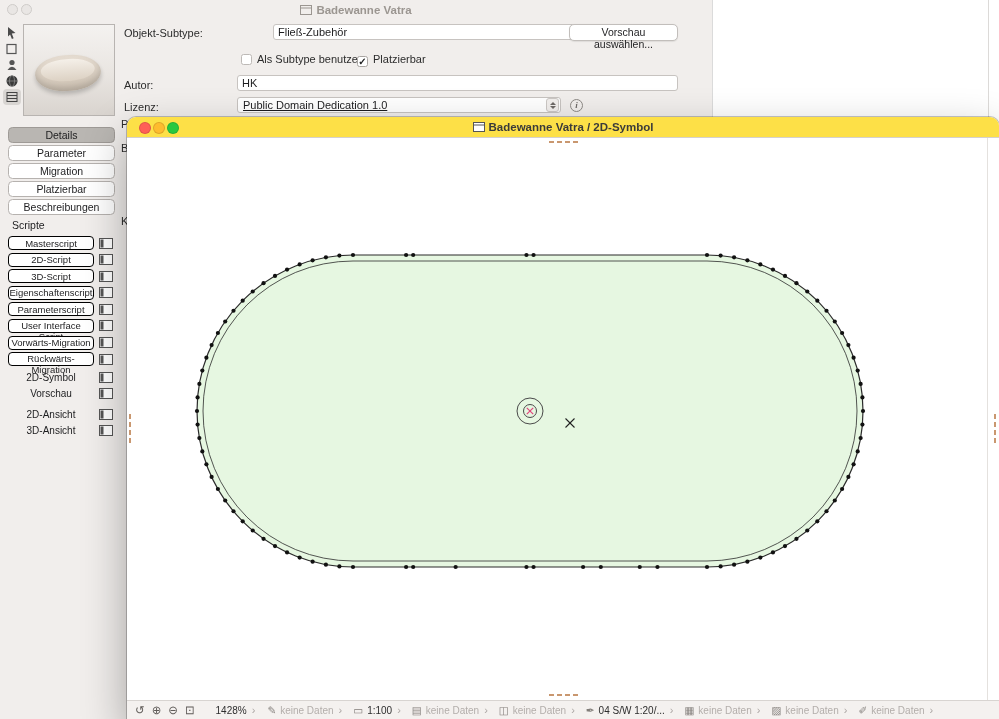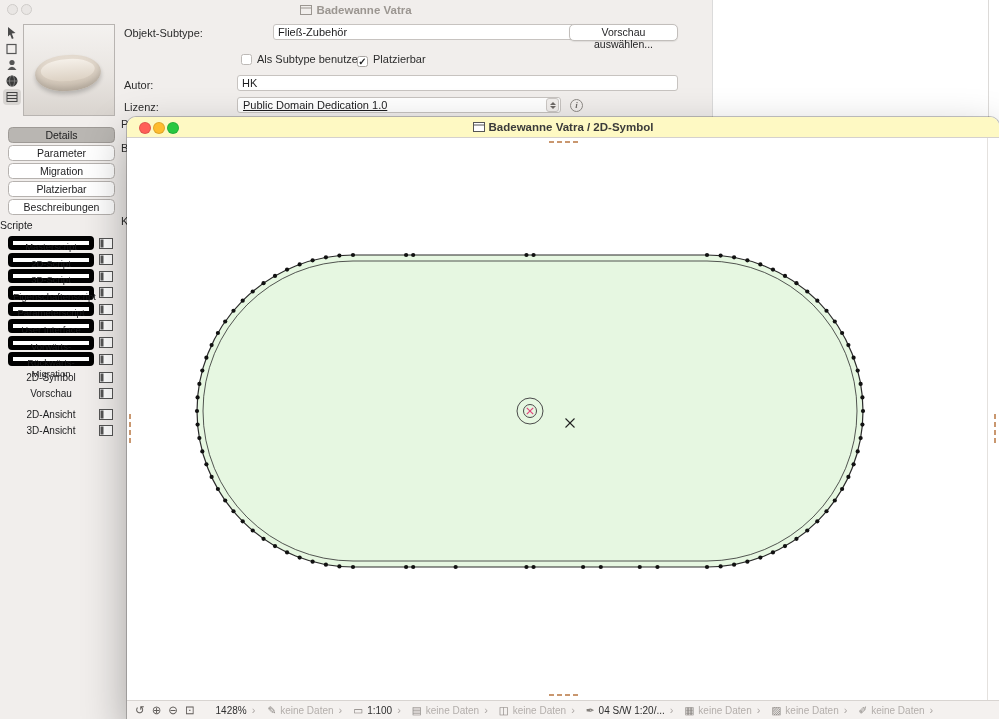--- a/index.html
+++ b/index.html
@@ -94,44 +94,44 @@
   .clip-letter{position:absolute;font-size:11px;color:#2c2c2c;}
 
   
   .nav-list{position:absolute;left:8px;top:127px;width:107px;}
   .nav-btn{
     display:block;width:100%;height:16px;margin-bottom:2px;box-sizing:border-box;
     border:1px solid #b6b2af;border-radius:4.5px;background:#fff;
     font:10.5px "Liberation Sans",sans-serif;color:#1d1d1f;padding:0;
   }
   .nav-btn.selected{background:#b9b6b2;border-color:#9e9a96;}
-  .scripts-heading{position:absolute;left:0;top:219px;font-size:10.5px;color:#1d1d1f;}
+  .scripts-heading{position:absolute;left:12px;top:219px;font-size:10.5px;color:#1d1d1f;}
   .script-list{position:absolute;left:8px;top:236px;width:112px;}
   .flat-list{position:absolute;left:8px;top:370px;width:112px;}
   .view-list{position:absolute;left:8px;top:407px;width:112px;}
   .script-row{display:flex;align-items:center;height:14px;margin-bottom:2.6px;}
   .script-btn{
-    width:86px;height:14px;box-sizing:border-box;border:5px solid #000000;border-radius:4px;
+    width:86px;height:14px;box-sizing:border-box;border:1px solid #000000;border-radius:4px;
     background:#fff;font:9.5px "Liberation Sans",sans-serif;color:#1d1d1f;padding:0;
   }
   .flat-label{
     width:86px;height:14px;box-sizing:border-box;border:none;background:transparent;
     font:10px "Liberation Sans",sans-serif;color:#1d1d1f;text-align:center;padding:0;
   }
   .win-icon{margin-left:5px;display:inline-flex;}
 
   
   .editor-window{
     position:absolute;left:127px;top:117px;width:872px;height:602px;
     background:#fff;border-radius:9px 9px 0 0;
     box-shadow:0 0 0 1px rgba(0,0,0,.22),0 18px 45px rgba(0,0,0,.33);
   }
   .ew-titlebar{
     position:absolute;left:0;top:0;right:0;height:21px;box-sizing:border-box;
-    background:#fef9c3;border-bottom:1px solid #d5d1ce;border-radius:9px 9px 0 0;
+    background:#fde047;border-bottom:1px solid #d5d1ce;border-radius:9px 9px 0 0;
   }
   .ew-title{
     position:absolute;left:0;right:0;top:0;text-align:center;
     font-size:11.5px;font-weight:bold;color:#3a3a3a;line-height:20px;
   }
   .ew-title svg{vertical-align:-1px;margin-right:4px;}
   .tl{position:absolute;top:5px;width:12px;height:12px;border-radius:50%;box-sizing:border-box;border:1px solid rgba(0,0,0,.12);}
   .tl.c{left:12px}.tl.m{left:26px}.tl.z{left:40px}
 
   .canvas{

